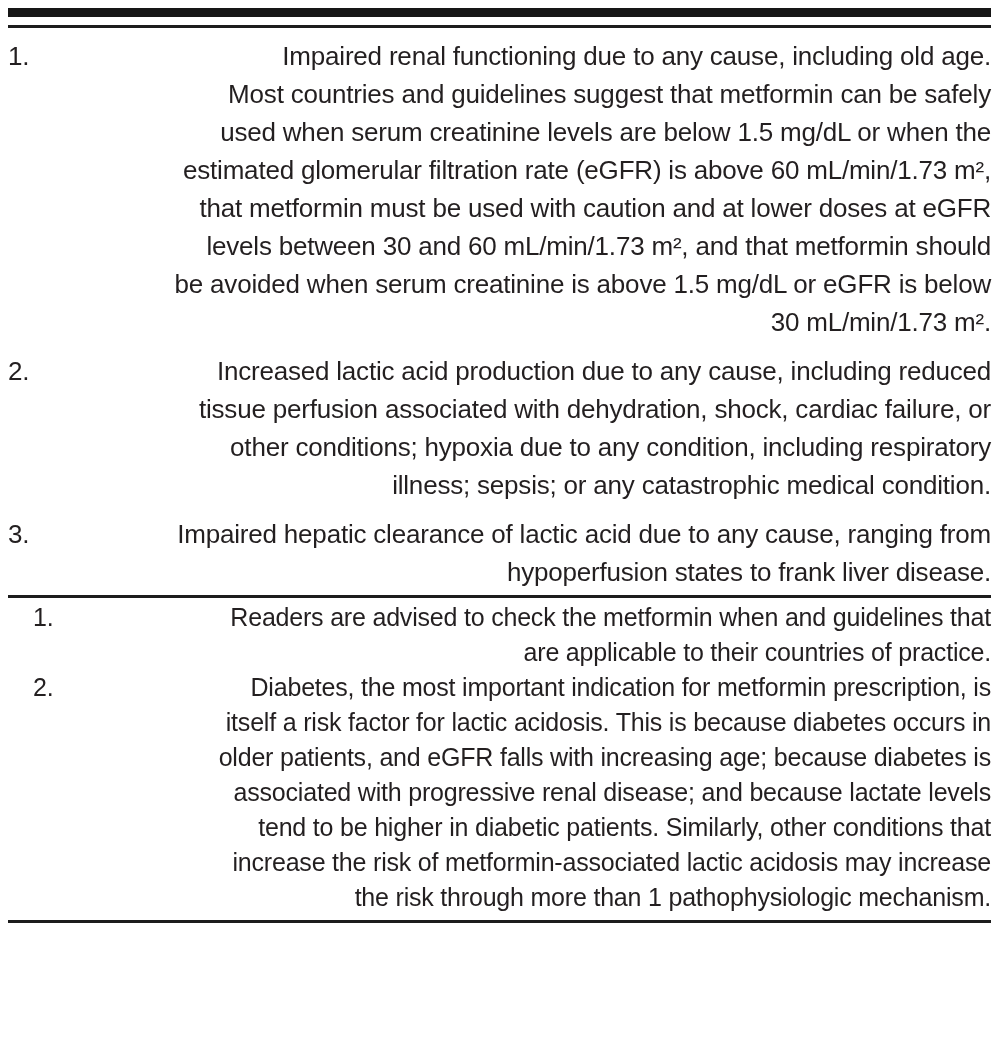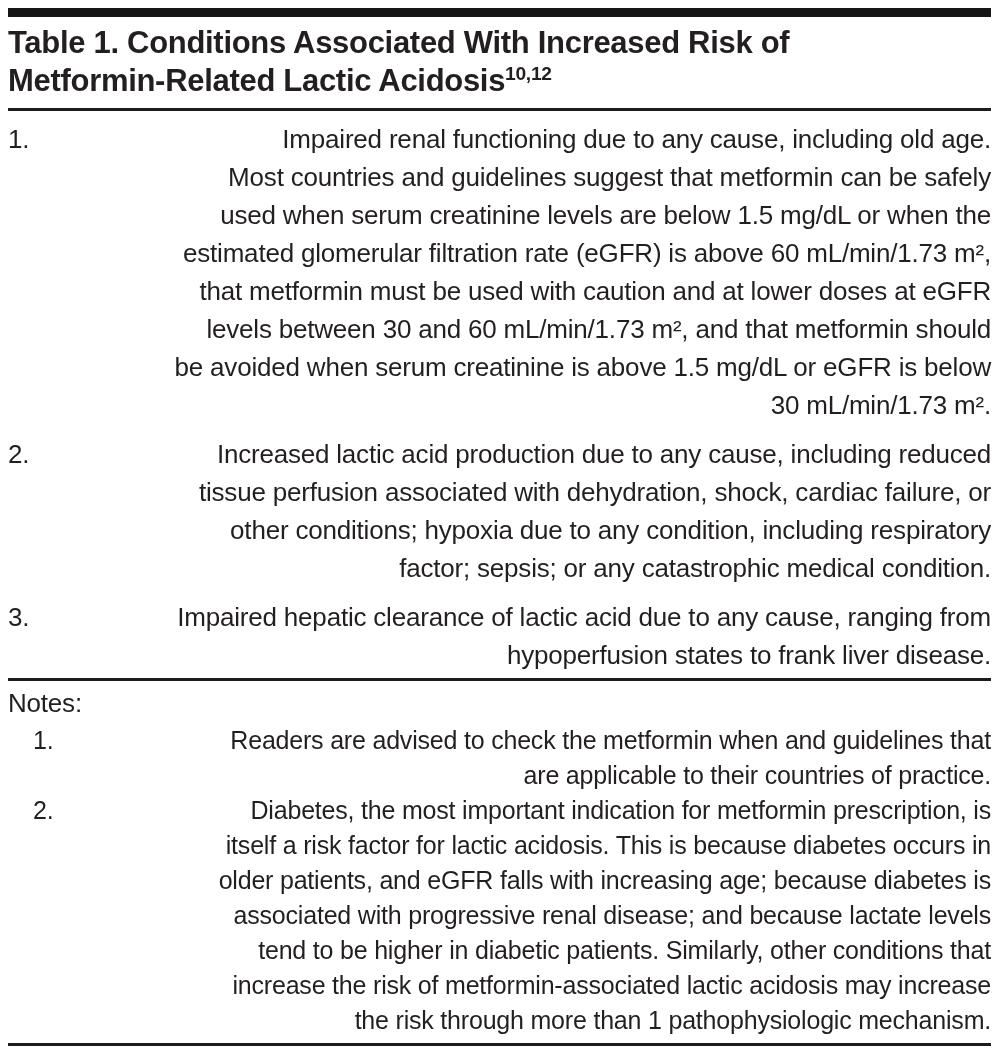--- a/index.html
+++ b/index.html
@@ -84,54 +84,51 @@
     padding-left: 30px;
   }
 </style>
 </head>
 <body>
 
 <div class="page">
 
   <div class="bar-top"></div>
 
-  <h1 class="title"><span>Table 1. Conditions Associated With Increased Risk of
-Metformin-Related Lactic Acidosis</span><sup>10,12</sup></h1>
 
   <div class="rule after-title"></div>
 
   <ol class="conditions">
     <li class="cond-item">
       <span class="num">1.</span>
       <span class="item-text">Impaired renal functioning due to any cause, including old age.
 Most countries and guidelines suggest that metformin can be safely
 used when serum creatinine levels are below 1.5 mg/dL or when the
 estimated glomerular filtration rate (eGFR) is above 60 mL/min/1.73 m²,
 that metformin must be used with caution and at lower doses at eGFR
 levels between 30 and 60 mL/min/1.73 m², and that metformin should
 be avoided when serum creatinine is above 1.5 mg/dL or eGFR is below
 30 mL/min/1.73 m².</span>
     </li>
     <li class="cond-item">
       <span class="num">2.</span>
       <span class="item-text">Increased lactic acid production due to any cause, including reduced
 tissue perfusion associated with dehydration, shock, cardiac failure, or
 other conditions; hypoxia due to any condition, including respiratory
-factor; sepsis; or any catastrophic medical condition.</span>
+illness; sepsis; or any catastrophic medical condition.</span>
     </li>
     <li class="cond-item">
       <span class="num">3.</span>
       <span class="item-text">Impaired hepatic clearance of lactic acid due to any cause, ranging from
 hypoperfusion states to frank liver disease.</span>
     </li>
   </ol>
 
   <div class="rule before-notes"></div>
 
-  <div class="notes-label">Notes:</div>
 
   <ol class="notes-list">
     <li class="note-item">
       <span class="num">1.</span>
       <span class="item-text">Readers are advised to check the metformin when and guidelines that
 are applicable to their countries of practice.</span>
     </li>
     <li class="note-item">
       <span class="num">2.</span>
       <span class="item-text">Diabetes, the most important indication for metformin prescription, is

